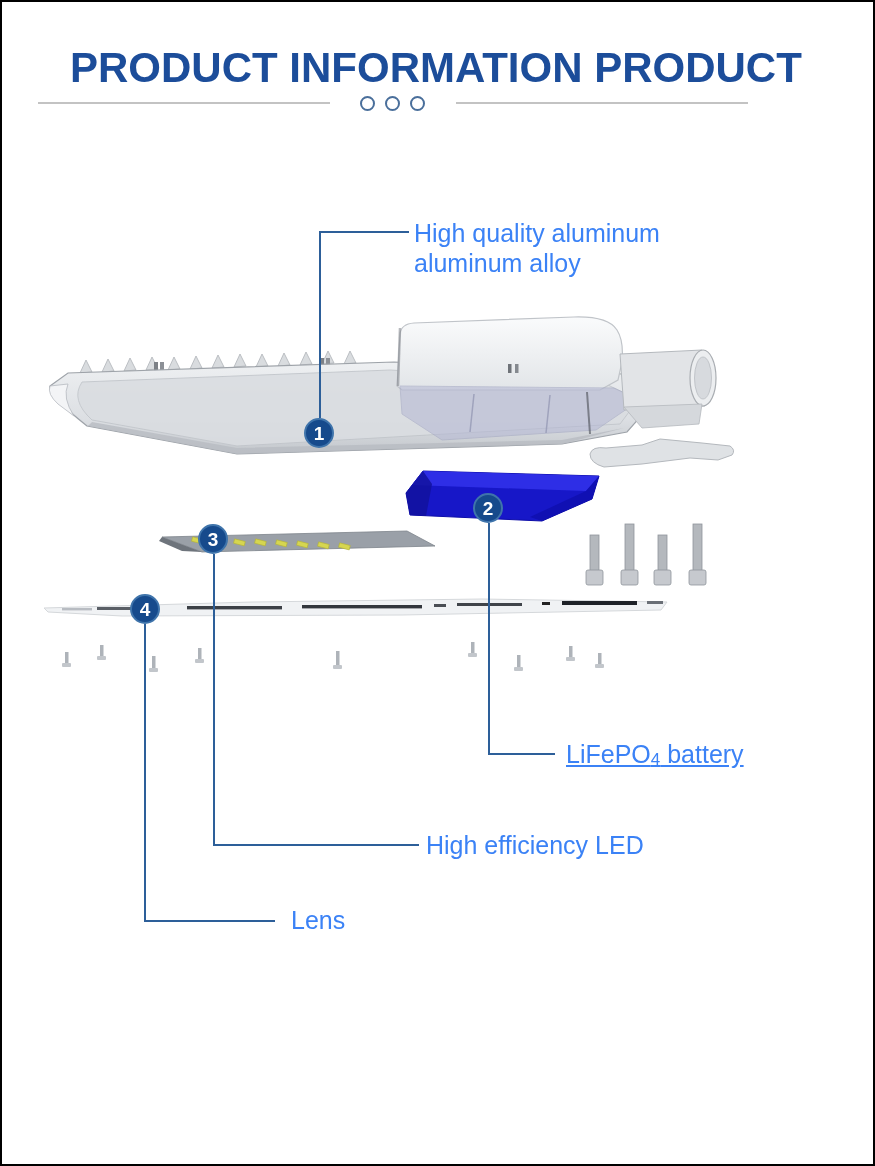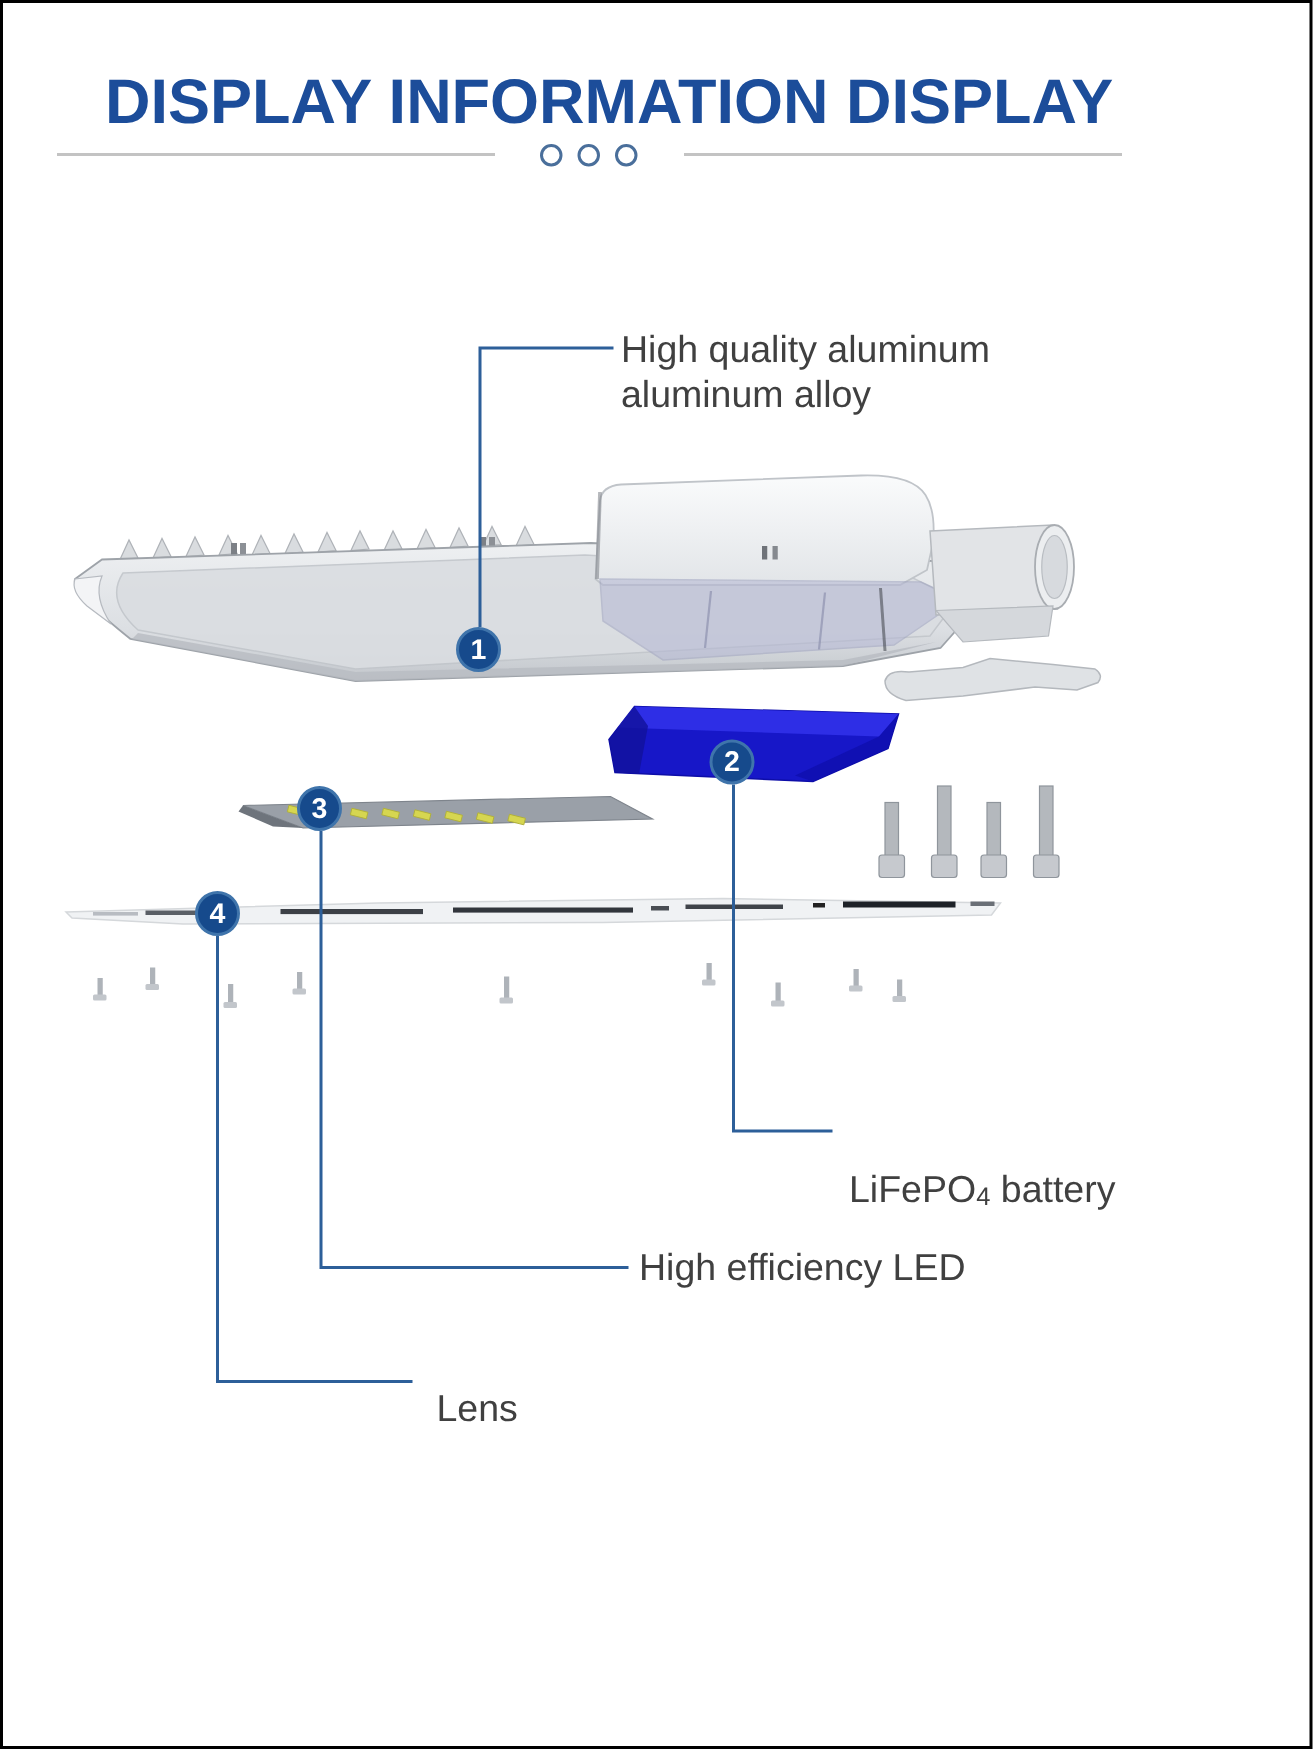--- a/index.html
+++ b/index.html
@@ -29,35 +29,35 @@
     background:#164a8c;border:2px solid #3f74ab;box-sizing:border-box;
     color:#ffffff;font-size:19px;font-weight:700;
     display:flex;align-items:center;justify-content:center;line-height:1;
     transform:translate(-50%,-50%);
   }
   .badge-1{left:317px;top:431px;}
   .badge-2{left:486px;top:506px;}
   .badge-3{left:211px;top:537px;}
   .badge-4{left:143px;top:607px;}
   .part-label{
-    position:absolute;color:#404040;font-size:25px;line-height:30px;
+    position:absolute;color:#3b82f6;font-size:25px;line-height:30px;
     white-space:nowrap;
   }
   .label-1{left:412px;top:216px;}
-  .label-2{left:564px;top:776px;}
+  .label-2{left:564px;top:737px;text-decoration:underline;}
   .label-3{left:424px;top:828px;}
-  .label-4{left:289px;top:903px;margin-top:19px;}
+  .label-4{left:289px;top:903px;}
   .part-label sub{font-size:17px;vertical-align:baseline;position:relative;top:2px;}
 </style>
 </head>
 <body>
 
 <div class="page">
 
-  <h1 class="title">DISPLAY INFORMATION DISPLAY</h1>
+  <h1 class="title">PRODUCT INFORMATION PRODUCT</h1>
 
   <div class="divider-line left"></div>
   <span class="divider-dot dot-1"></span>
   <span class="divider-dot dot-2"></span>
   <span class="divider-dot dot-3"></span>
   <div class="divider-line right"></div>
 
   <svg class="diagram-svg" viewBox="0 0 875 1166" xmlns="http://www.w3.org/2000/svg">
     <defs>
       <linearGradient id="trayGrad" x1="0" y1="0" x2="0" y2="1">

